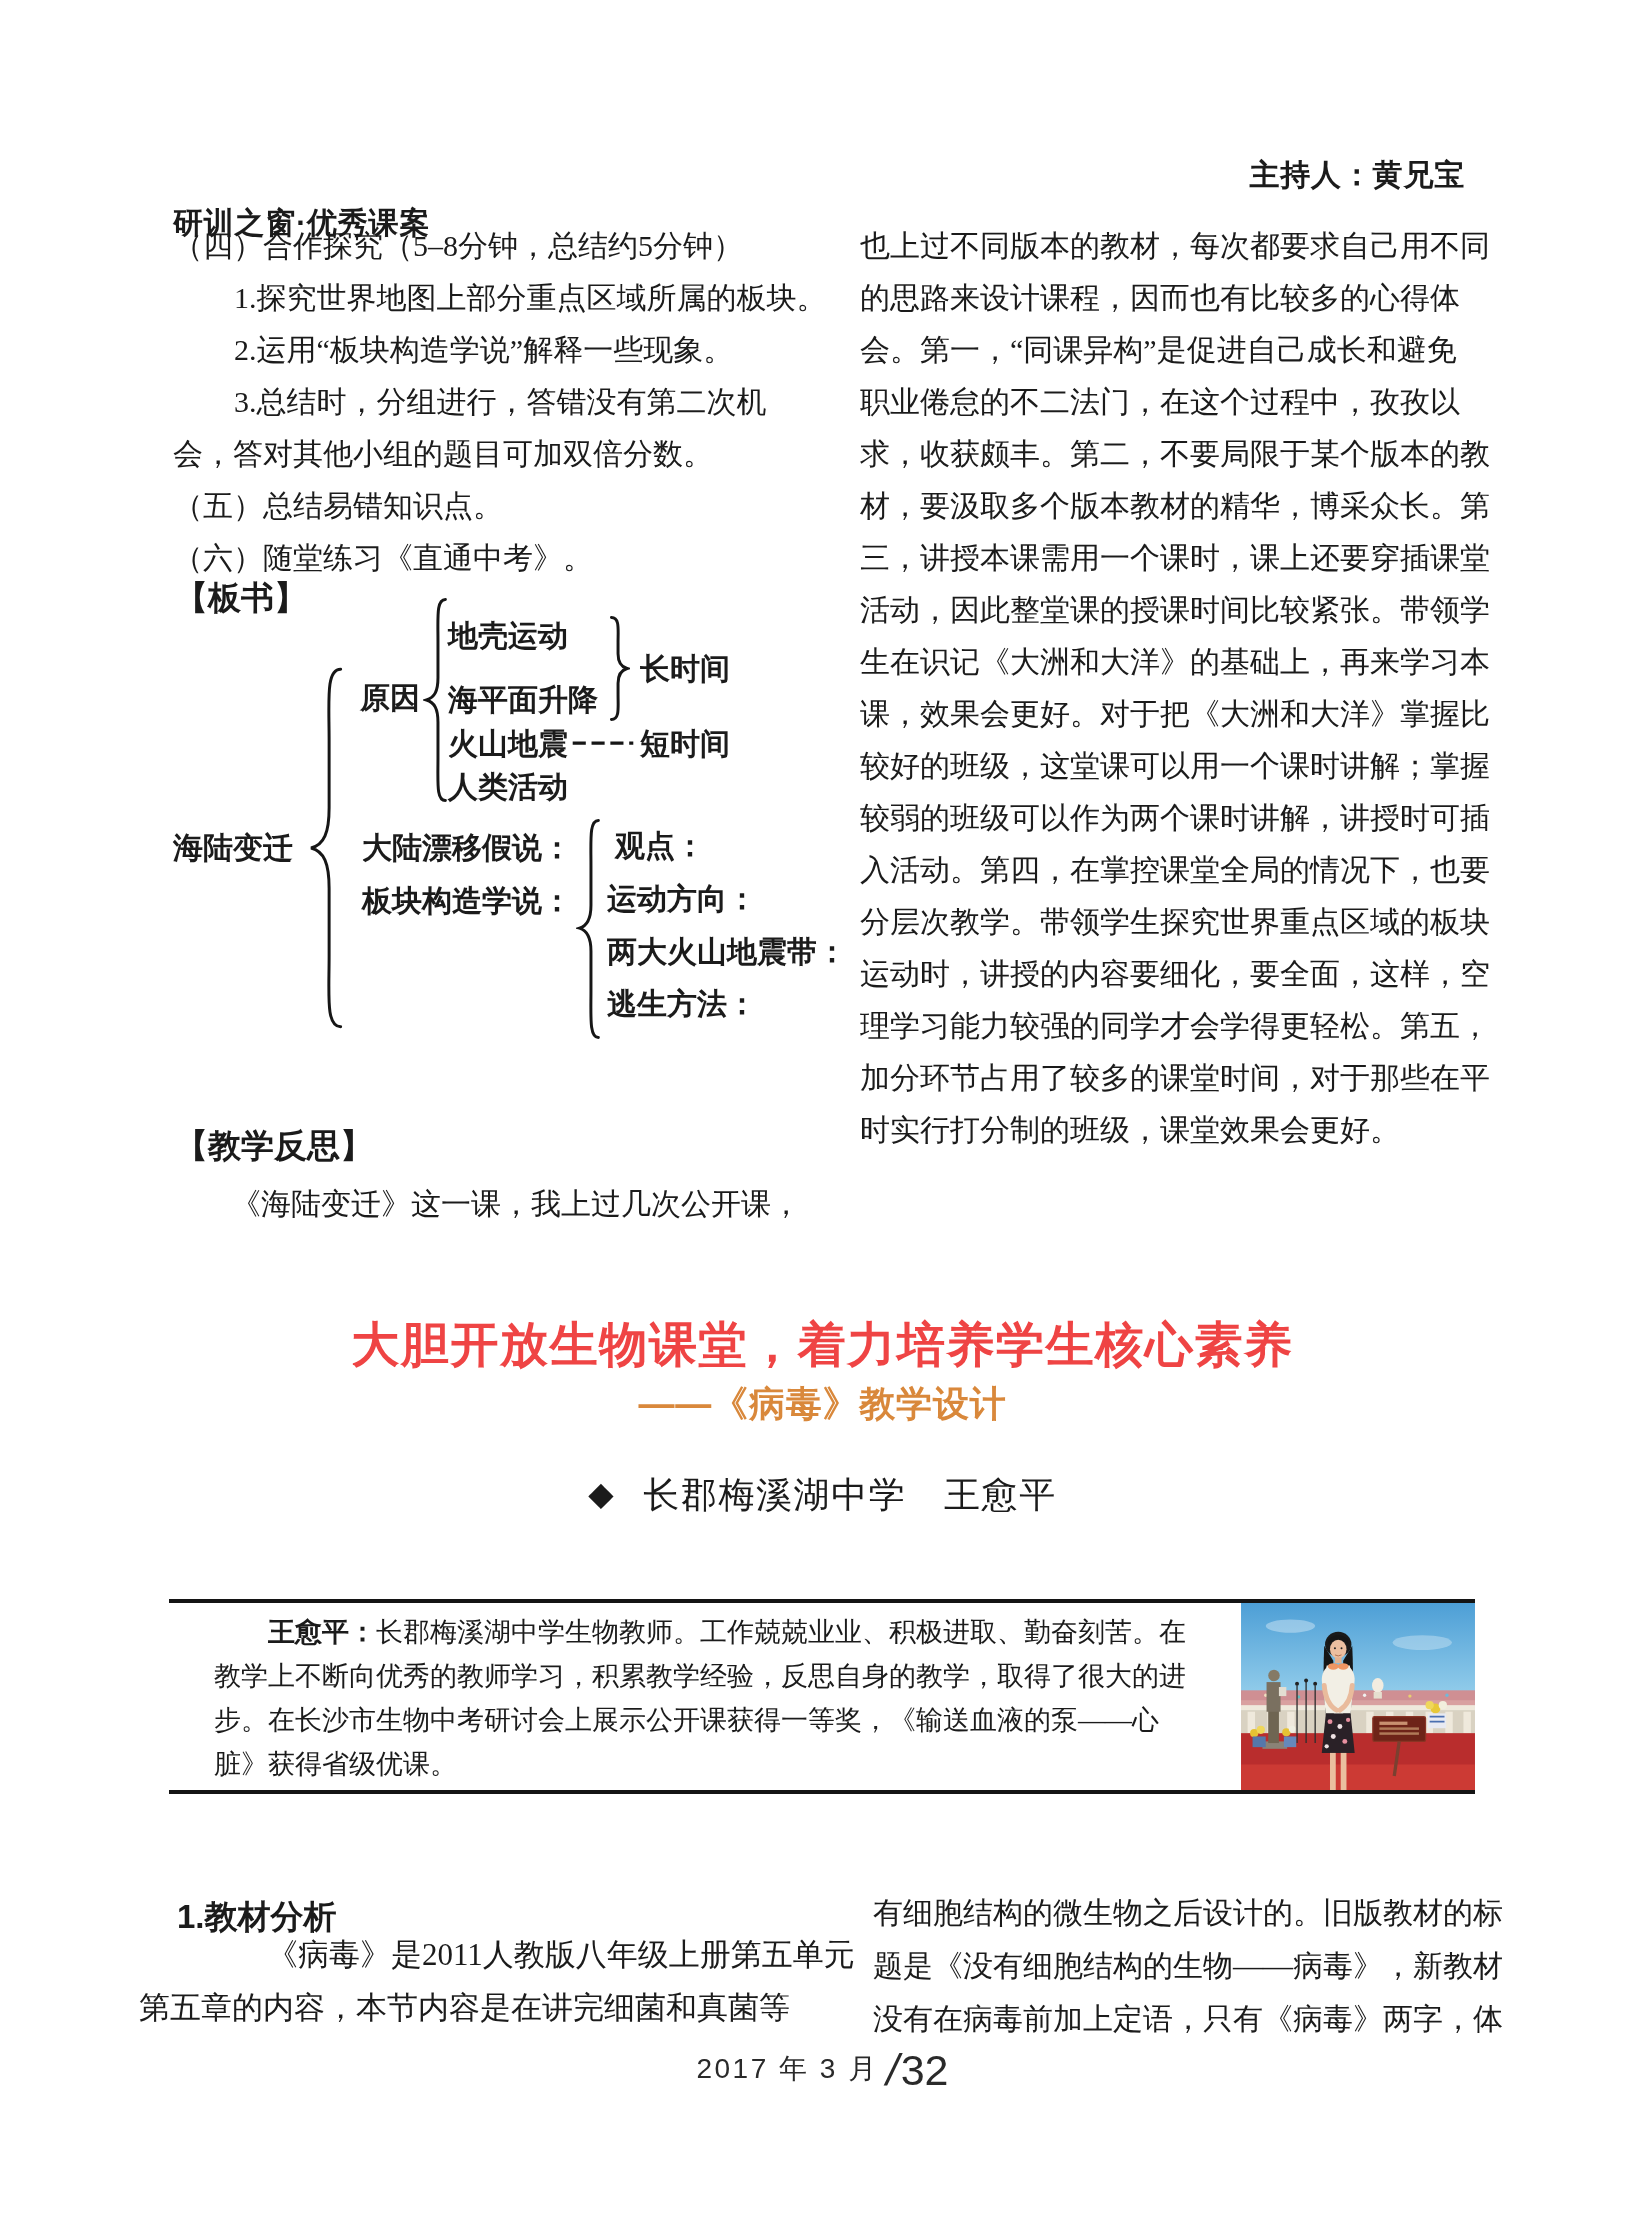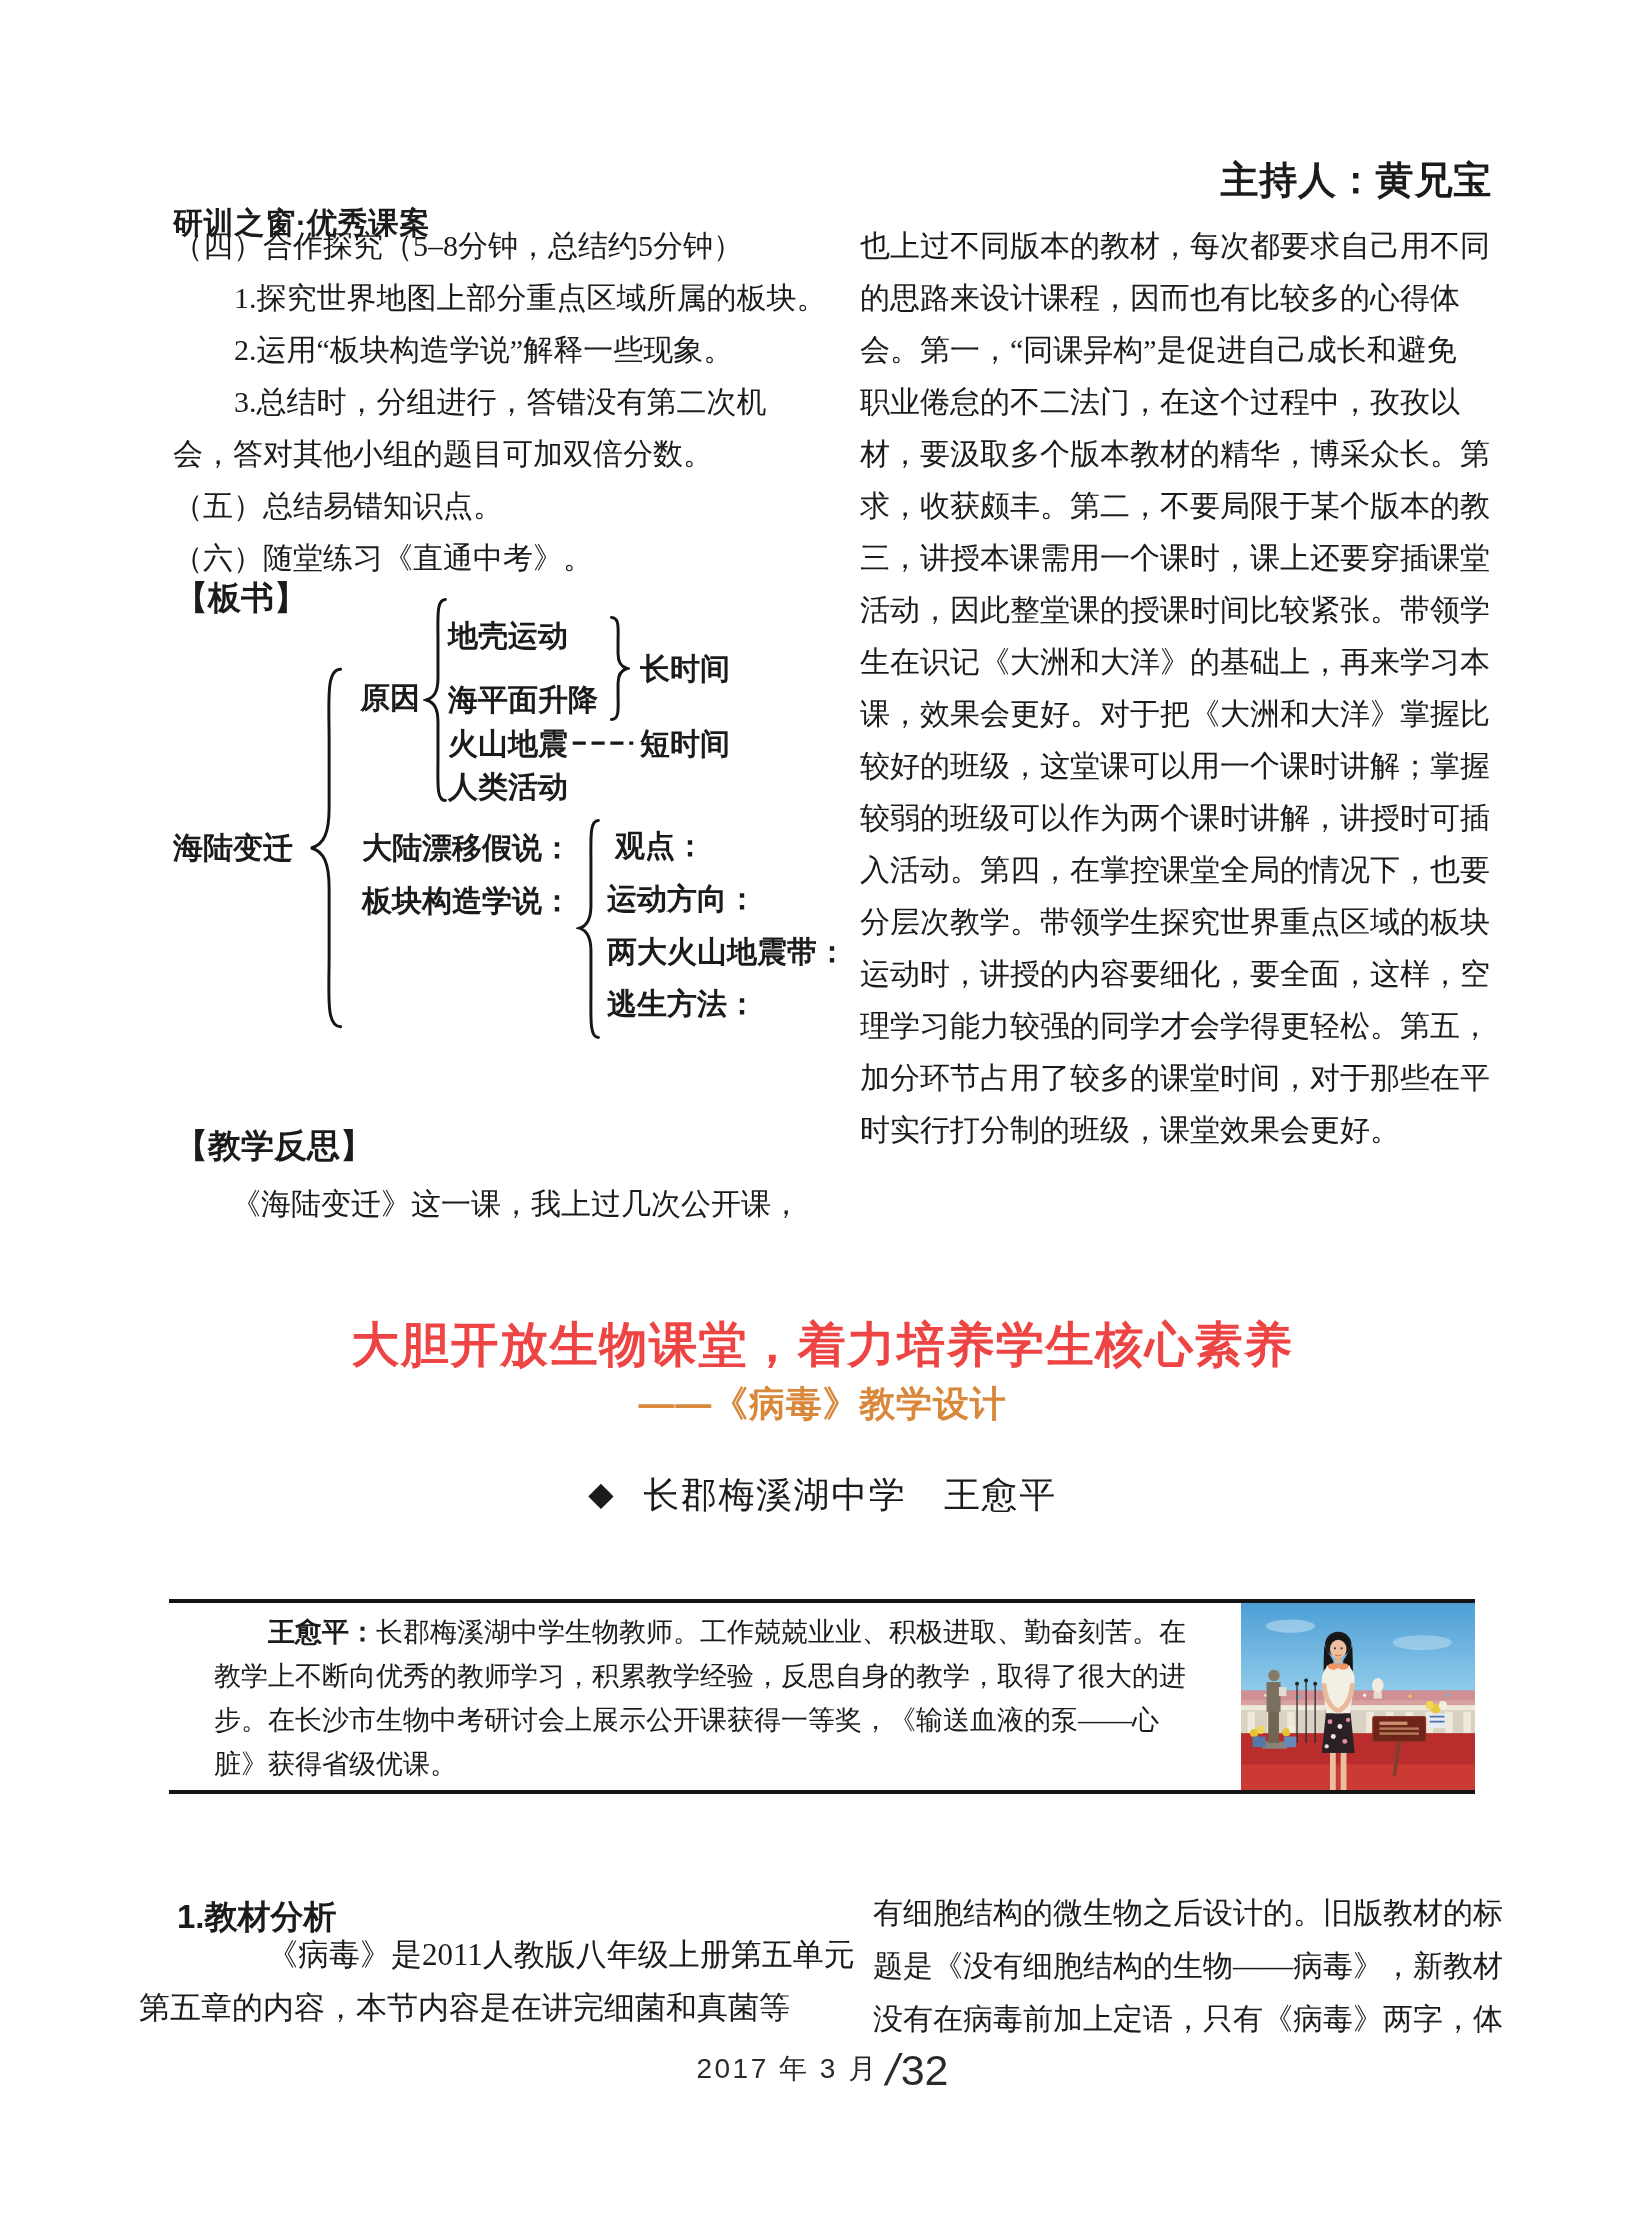--- a/index.html
+++ b/index.html
@@ -5,21 +5,21 @@
   html,body{margin:0;padding:0;background:#ffffff;}
   body{
     width:1645px;height:2216px;position:relative;overflow:hidden;
     font-family:"Liberation Serif", serif;color:#1b1b1b;
   }
   .abs{position:absolute;}
   .hei{font-family:"Liberation Sans", sans-serif;font-weight:bold;}
 
   
   .page-header-left{left:173px;top:155px;font-size:30px;letter-spacing:0.8px;margin-top:48px;}
-  .page-header-right{right:153px;top:155px;font-size:38px;letter-spacing:0.8px;}
+  .page-header-right{right:180px;top:155px;font-size:30px;letter-spacing:0.8px;}
 
   
   .col-left-top{left:173px;top:220px;width:625px;font-size:30px;}
   .col-left-top .line{height:52px;line-height:52px;white-space:nowrap;}
   .ind1{padding-left:61px;}
   .blackboard-heading{left:175px;top:576px;font-size:33px;}
 
   
   .dg{position:absolute;font-size:30px;font-family:"Liberation Sans", sans-serif;font-weight:bold;white-space:nowrap;line-height:33px;}
   .dg-brace{position:absolute;}
@@ -119,22 +119,22 @@
 </div>
 
 <div class="abs hei reflect-heading">【教学反思】</div>
 <div class="abs reflect-line">《海陆变迁》这一课，我上过几次公开课，</div>
 
 <div class="abs col-right-top">
   <div class="line">也上过不同版本的教材，每次都要求自己用不同</div>
   <div class="line">的思路来设计课程，因而也有比较多的心得体</div>
   <div class="line">会。第一，“同课异构”是促进自己成长和避免</div>
   <div class="line">职业倦怠的不二法门，在这个过程中，孜孜以</div>
+  <div class="line">求，收获颇丰。第二，不要局限于某个版本的教</div>
   <div class="line">材，要汲取多个版本教材的精华，博采众长。第</div>
-  <div class="line">求，收获颇丰。第二，不要局限于某个版本的教</div>
   <div class="line">三，讲授本课需用一个课时，课上还要穿插课堂</div>
   <div class="line">活动，因此整堂课的授课时间比较紧张。带领学</div>
   <div class="line">生在识记《大洲和大洋》的基础上，再来学习本</div>
   <div class="line">课，效果会更好。对于把《大洲和大洋》掌握比</div>
   <div class="line">较好的班级，这堂课可以用一个课时讲解；掌握</div>
   <div class="line">较弱的班级可以作为两个课时讲解，讲授时可插</div>
   <div class="line">入活动。第四，在掌控课堂全局的情况下，也要</div>
   <div class="line">分层次教学。带领学生探究世界重点区域的板块</div>
   <div class="line">运动时，讲授的内容要细化，要全面，这样，空</div>
   <div class="line">理学习能力较强的同学才会学得更轻松。第五，</div>

